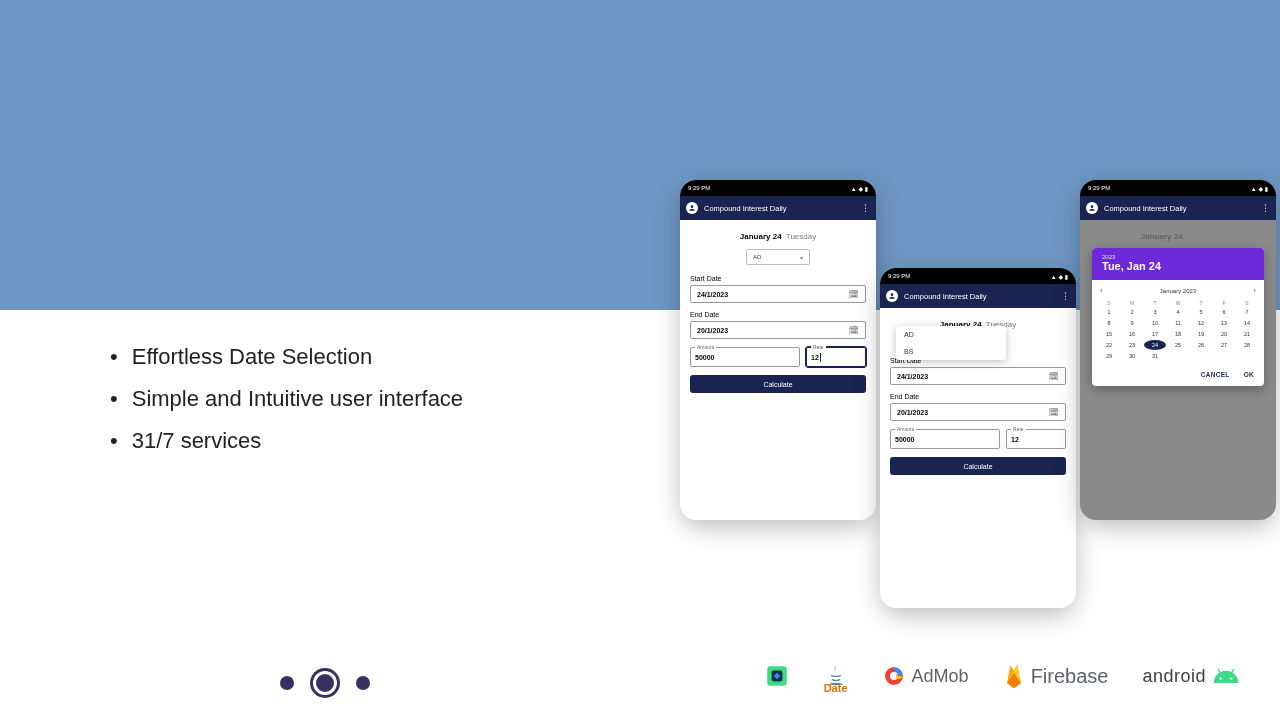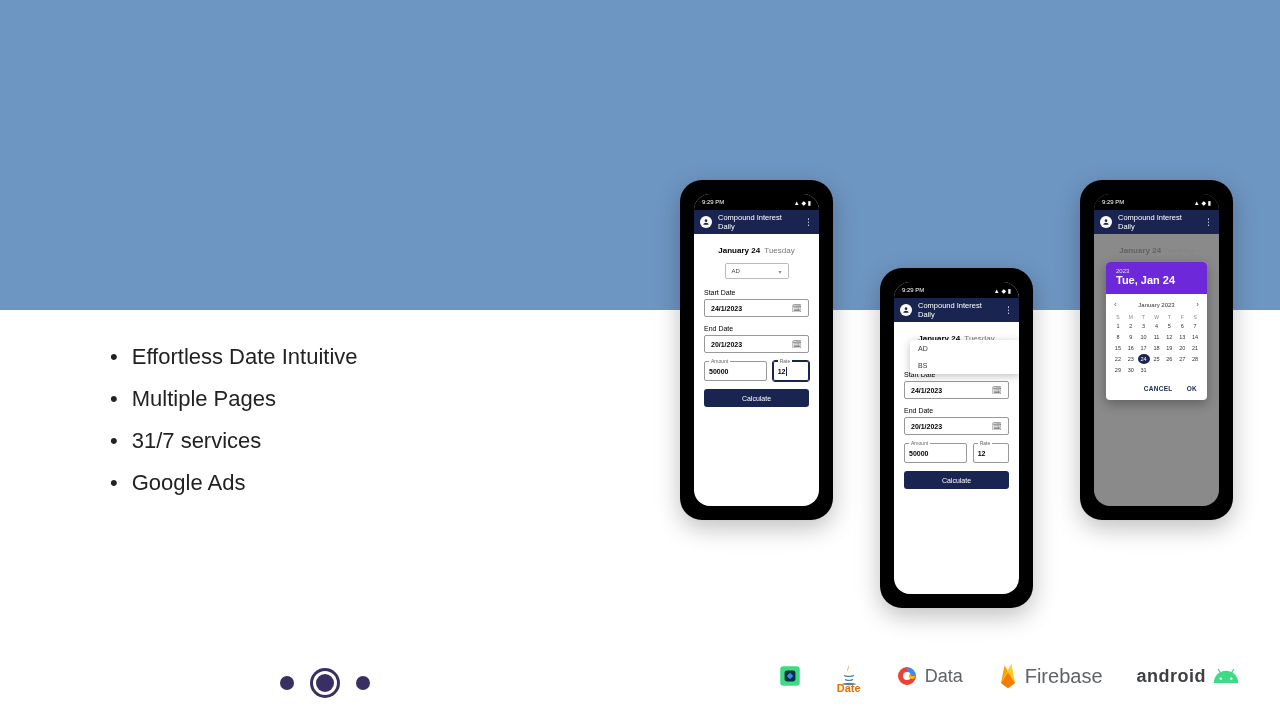--- a/index.html
+++ b/index.html
@@ -18,27 +18,27 @@
 
 .pager { position:absolute; bottom:28px; left:280px; display:flex; align-items:center; gap:22px; }
 .pager .dot { width:14px; height:14px; border-radius:50%; background:#3a2f63; }
 .pager .dot.active { width:18px; height:18px; background:#3a2f63; box-shadow:0 0 0 3px #fff, 0 0 0 6px #3a2f63; }
 
 
 .logos { position:absolute; bottom:28px; right:40px; display:flex; align-items:center; gap:34px; }
 .logo { display:flex; align-items:center; gap:6px; font-size:18px; color:#444; }
 .logo.admob .txt { color:#5f6368; font-weight:500; }
 .logo.firebase .txt { color:#5f6368; font-weight:400; font-size:20px; }
-.logo.android .txt { color:#3e4043; font-weight:700; letter-spacing:0.5px; }
+.logo.android .txt { color:#3e4043; font-weight:400; letter-spacing:0.5px; }
 .logo.java .sub { font-size:11px; font-weight:700; color:#e76f00; position:absolute; bottom:-2px; left:50%; transform:translateX(-50%); }
 .logo.java { position:relative; }
 
 
 .phones { position:absolute; top:180px; right:40px; width:560px; height:440px; }
-.phone { position:absolute; width:153px; height:340px; background:#000; border-radius:22px; padding:14px; box-shadow:0 8px 24px rgba(0,0,0,.25); }
+.phone { position:absolute; width:196px; height:340px; background:#000; border-radius:22px; padding:0; box-shadow:0 8px 24px rgba(0,0,0,.25); }
 .phone .screen { width:100%; height:100%; background:#fff; border-radius:16px; overflow:hidden; position:relative; font-size:7px; }
 .phone.p1 { left:0; top:0; }
 .phone.p2 { left:200px; top:88px; }
 .phone.p3 { left:400px; top:0; }
 .phone.p3 .screen { background:#8a8a8a; }
 
 .statusbar { height:16px; background:#000; color:#fff; display:flex; justify-content:space-between; align-items:center; padding:0 8px; font-size:6px; }
 .appbar { height:24px; background:#1a2451; color:#fff; display:flex; align-items:center; padding:0 6px; gap:6px; }
 .appbar .avatar { width:12px; height:12px; border-radius:50%; background:#fff; display:inline-flex; align-items:center; justify-content:center; }
 .appbar .avatar svg { width:8px; height:8px; fill:#1a2451; }
@@ -94,24 +94,23 @@
 
 <div class="hero">
   <div class="hero-inner">
     <div class="hero-title">
       <br>
     </div>
   </div>
 </div>
 
 <ul class="features">
-  <li>Effortless Date Intuitive</li>
-  <li>Multiple Pages</li>
+  <li>Effortless Date Selection</li>
+  <li>Simple and Intuitive user interface</li>
   <li>31/7 services</li>
-  <li>Google Ads</li>
 </ul>
 
 <div class="pager">
   <div class="dot"></div>
   <div class="dot active"></div>
   <div class="dot"></div>
 </div>
 
 <div class="logos">
   <div class="logo">
@@ -129,21 +128,21 @@
         <ellipse cx="12" cy="24" rx="7" ry="1.2" fill="#5382a1"></ellipse>
       </svg>
     <span class="sub">Date</span>
   </div>
   <div class="logo admob">
     <svg width="24" height="24" viewBox="0 0 24 24">
         <path d="M12 3 A9 9 0 1 0 21 12 L16 12 A4 4 0 1 1 12 8 Z" fill="#ea4335"></path>
         <circle cx="17" cy="12" r="3" fill="#fbbc04"></circle>
         <path d="M12 3 L12 8 A4 4 0 0 1 16 12 L21 12 A9 9 0 0 0 12 3" fill="#4285f4"></path>
       </svg>
-    <span class="txt">Data</span>
+    <span class="txt">AdMob</span>
   </div>
   <div class="logo firebase">
     <svg width="22" height="28" viewBox="0 0 24 32">
         <path d="M4 24 L8 4 L13 12 Z" fill="#ffa000"></path>
         <path d="M4 24 L16 2 L20 24 L12 30 Z" fill="#ffca28"></path>
         <path d="M4 24 L12 12 L20 24 L12 30 Z" fill="#f57c00"></path>
       </svg>
     <span class="txt">Firebase</span>
   </div>
   <div class="logo android">

